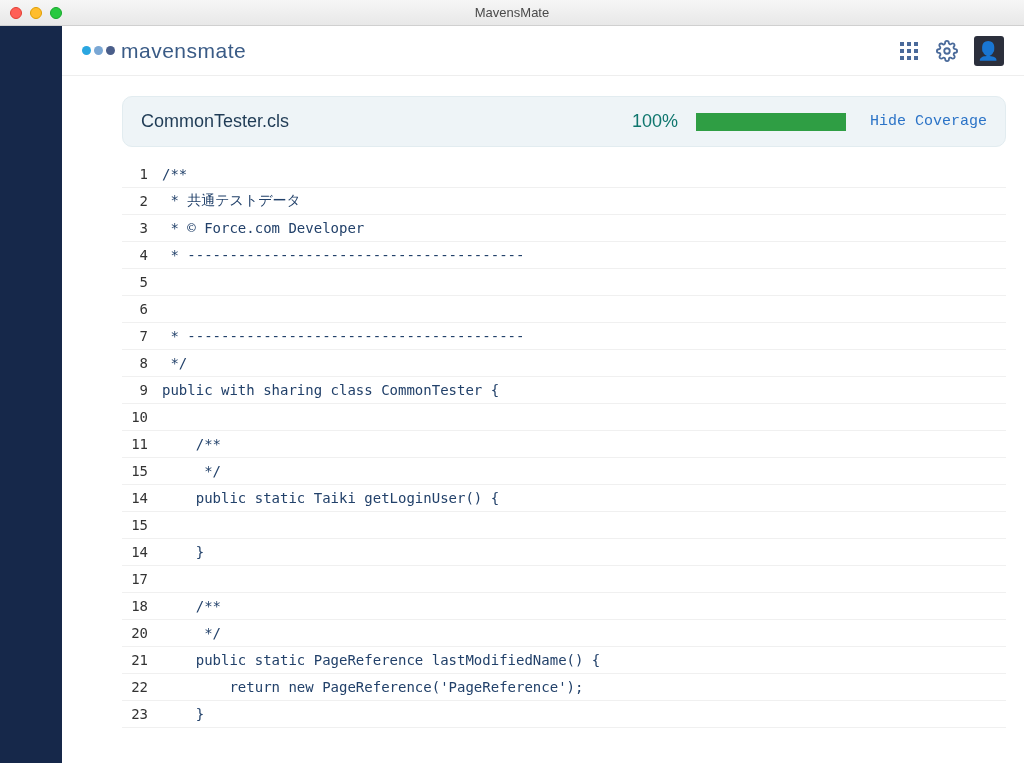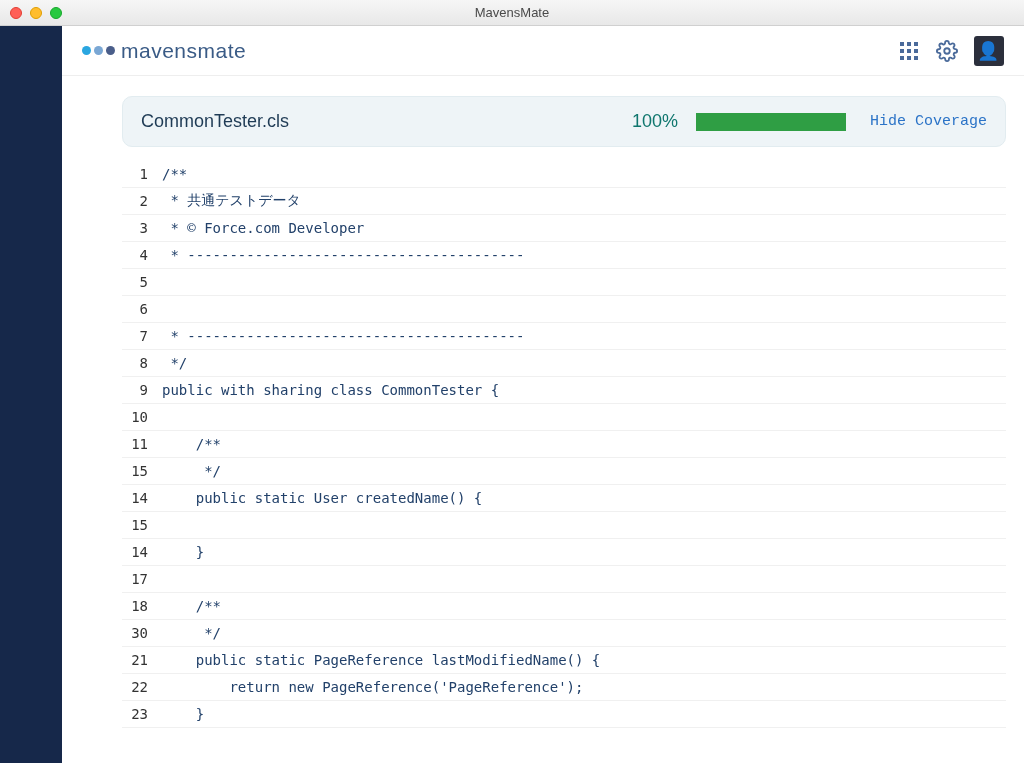--- a/index.html
+++ b/index.html
@@ -139,39 +139,39 @@
           <div class="line">
             <div class="ln">11</div>
             <div class="lc">    /**</div>
           </div>
           <div class="line">
             <div class="ln">15</div>
             <div class="lc">     */</div>
           </div>
           <div class="line">
             <div class="ln">14</div>
-            <div class="lc">    public static User createdName() {</div>
+            <div class="lc">    public static Taiki getLoginUser() {</div>
           </div>
           <div class="line">
             <div class="ln">15</div>
           </div>
           <div class="line">
             <div class="ln">14</div>
             <div class="lc">    }</div>
           </div>
           <div class="line">
             <div class="ln">17</div>
             <div class="lc"></div>
           </div>
           <div class="line">
             <div class="ln">18</div>
             <div class="lc">    /**</div>
           </div>
           <div class="line">
-            <div class="ln">30</div>
+            <div class="ln">20</div>
             <div class="lc">     */</div>
           </div>
           <div class="line">
             <div class="ln">21</div>
             <div class="lc">    public static PageReference lastModifiedName() {</div>
           </div>
           <div class="line">
             <div class="ln">22</div>
             <div class="lc">        return new PageReference('PageReference');</div>
           </div>

